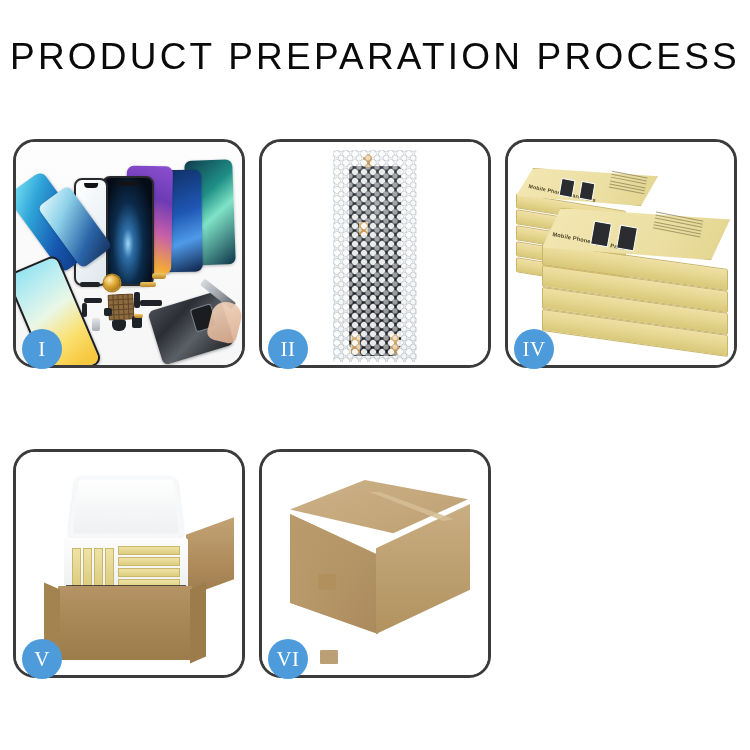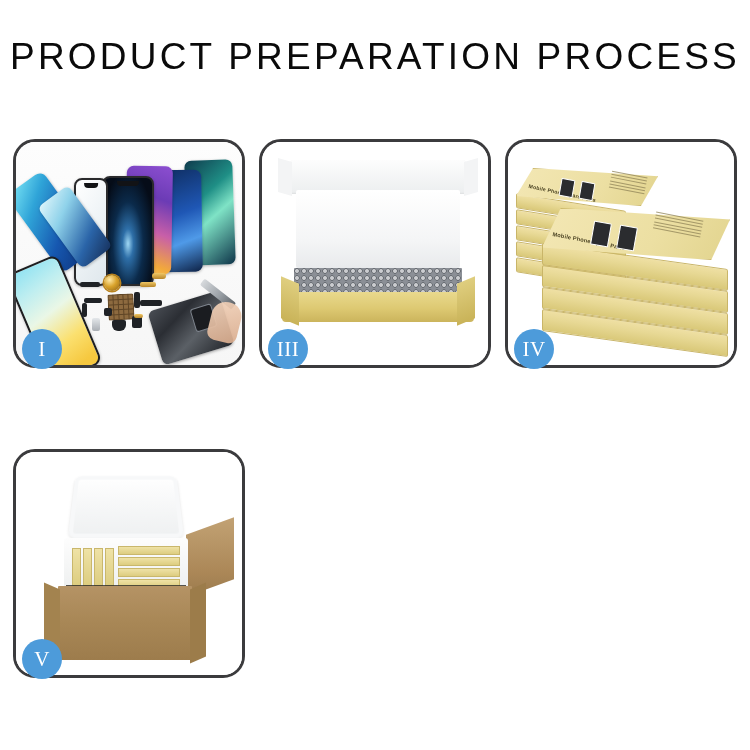--- a/index.html
+++ b/index.html
@@ -437,34 +437,39 @@
         <div class="part flex" style="left:88px;top:166px;width:8px;height:8px;"></div>
 
         <div class="shell"></div>
         <div class="driver"></div>
         <div class="hand"></div>
       </div>
     </div>
     <div class="badge">I</div>
   </div>
 
-
   <div class="panel">
-    <div class="panel-inner p3">
+    <div class="panel-inner p2">
       <div class="scene">
-        <div class="box3-lidback"></div>
-        <div class="foam"></div>
-        <div class="grey-pack"></div>
-        <div class="tray-dark-l"></div>
-        <div class="tray-dark-r"></div>
-        <div class="yellow-tray"></div>
+        <div class="bag">
+          <div class="lcd"></div>
+          <div class="lcd-ribbon"></div>
+          <div class="lcd-conn"></div>
+          <div class="tape" style="left:30px;top:4px;"></div>
+          <div class="tape" style="left:26px;top:72px;"></div>
+          <div class="tape" style="left:18px;bottom:8px;height:20px;"></div>
+          <div class="tape" style="right:18px;bottom:8px;height:20px;"></div>
+          <div class="bubbles"></div>
+          <div class="bubbles2"></div>
+        </div>
       </div>
     </div>
-    <div class="badge">III</div>
+    <div class="badge">II</div>
   </div>
+
 
   <div class="panel">
     <div class="panel-inner p4">
       <div class="stack">
 
         <div class="sbox" style="left:2px;top:42px;width:110px;height:15px;transform:skewY(9deg);"></div>
         <div class="sbox" style="left:2px;top:58px;width:110px;height:15px;transform:skewY(9deg);"></div>
         <div class="sbox" style="left:2px;top:74px;width:110px;height:15px;transform:skewY(9deg);"></div>
         <div class="sbox" style="left:2px;top:90px;width:110px;height:15px;transform:skewY(9deg);"></div>
         <div class="sbox" style="left:2px;top:106px;width:110px;height:15px;transform:skewY(9deg);"></div>
@@ -525,14 +530,27 @@
           <i style="left:46px;top:22px;width:62px;height:9px;"></i>
           <i style="left:46px;top:33px;width:62px;height:9px;"></i>
         </div>
         <div class="dark-line"></div>
         <div class="carton-front"></div>
       </div>
     </div>
     <div class="badge">V</div>
   </div>
 
+  <div class="panel">
+    <div class="panel-inner p6">
+      <div class="scene">
+        <div class="c6-top"></div>
+        <div class="c6-left"></div>
+        <div class="c6-right"></div>
+        <div class="c6-seam"></div>
+        <div class="c6-tape" style="left:56px;top:122px;width:18px;height:16px;"></div>
+        <div class="c6-tape" style="left:58px;top:198px;width:18px;height:14px;"></div>
+      </div>
+    </div>
+    <div class="badge">VI</div>
+  </div>
 
 </div>
 
 </body></html>

